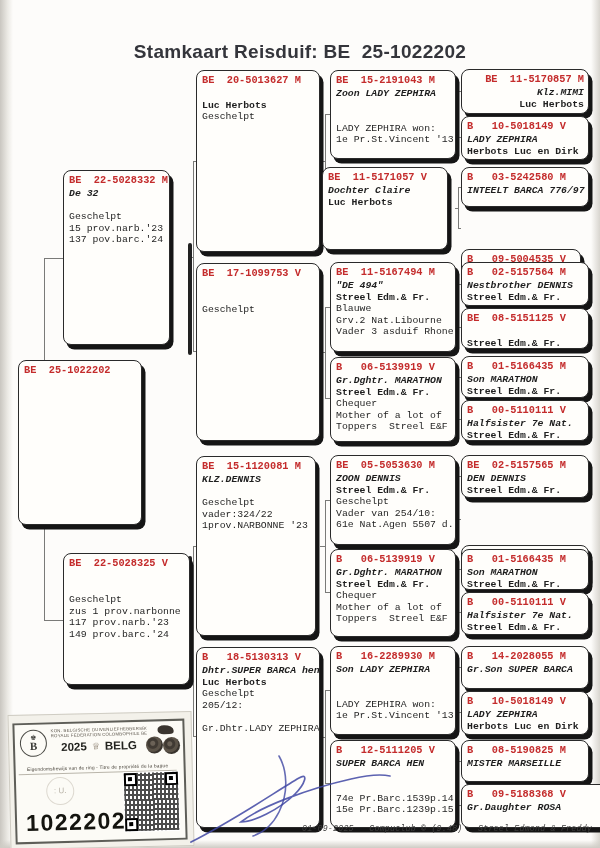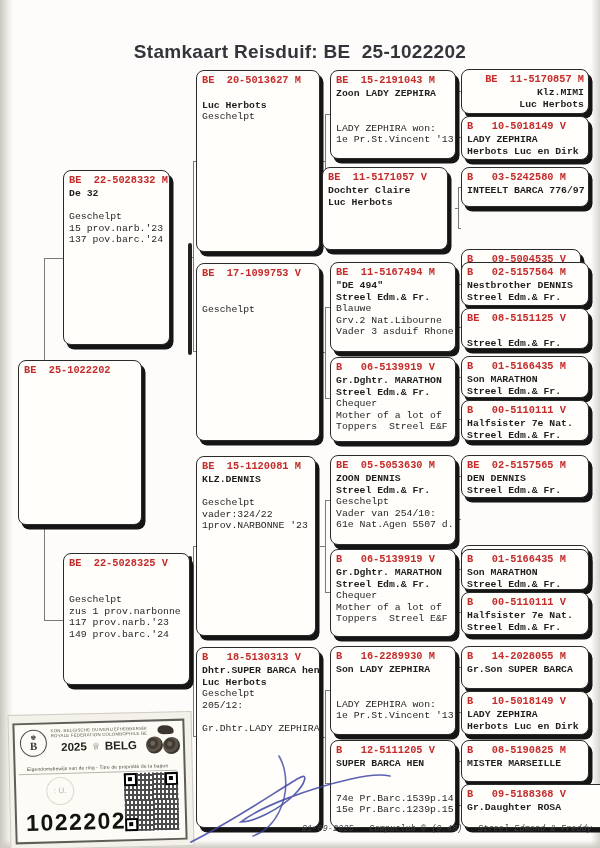--- a/index.html
+++ b/index.html
@@ -24,21 +24,21 @@
   }
   .ring{
     font-family:"Liberation Mono","DejaVu Sans Mono",monospace;
     font-size:10.3px;line-height:13px;font-weight:700;color:#c42c2c;white-space:pre;margin-bottom:1px;
   }
   .ln{
     display:block;min-height:11.6px;
     font-family:"Liberation Mono","DejaVu Sans Mono",monospace;
     font-size:9.8px;line-height:11.6px;color:#1f1f1f;white-space:pre;
   }
-  .ln.bi{font-weight:700;}
+  .ln.bi{font-weight:700;font-style:italic;}
   .ln.b{font-weight:700;}
 
   .conn{position:absolute;background:#7a7a78;}
   .bar{position:absolute;background:#212121;border-radius:2px;}
 
   
   .card-mat{
     position:absolute;left:9px;top:713px;width:182px;height:133px;
     background:#f3f1ea;border:1px solid #cfccc3;transform:rotate(-1.3deg);
   }

